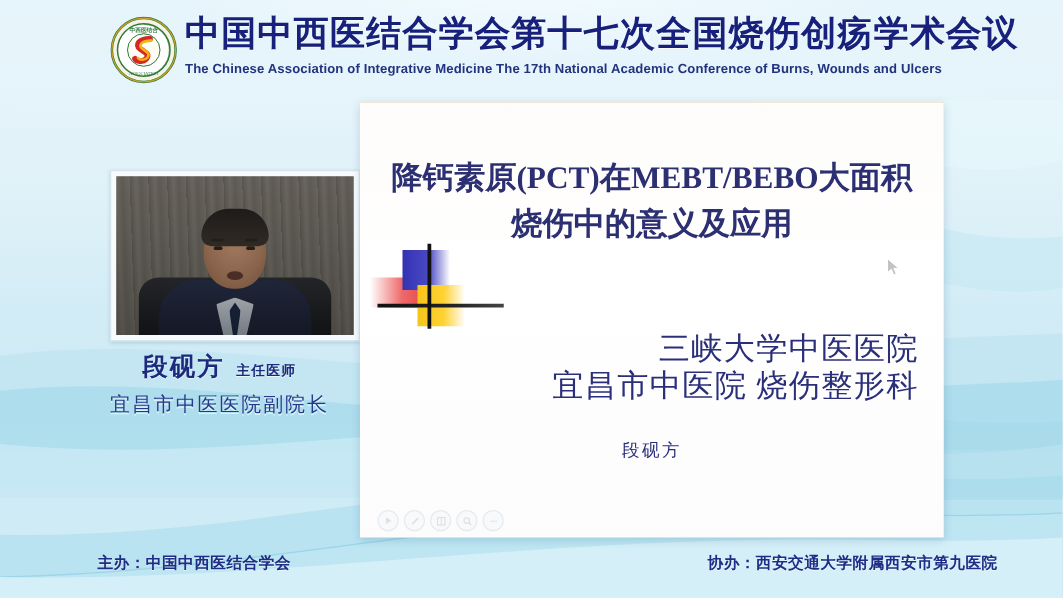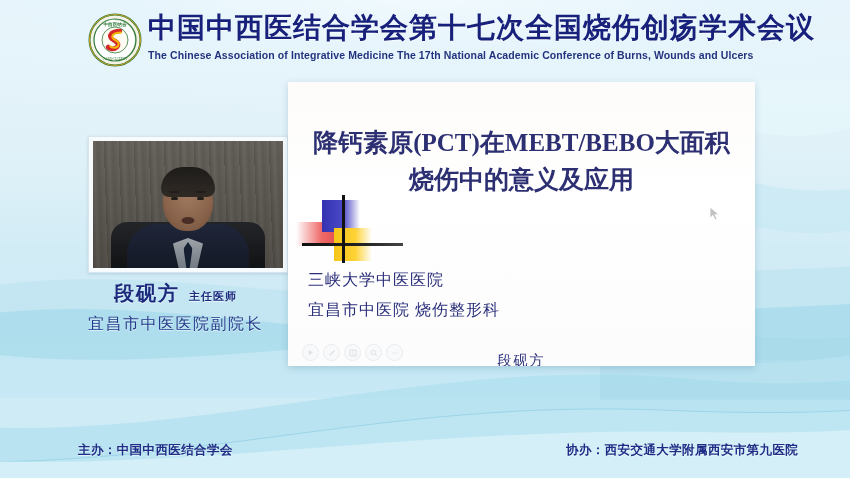--- a/index.html
+++ b/index.html
@@ -111,21 +111,21 @@
     text-align:right;
   }
   .sp-line2{
     margin-top:7px;font-family:"Liberation Serif","DejaVu Serif",serif;
     font-size:16px;color:#243a8a;letter-spacing:1.5px;white-space:nowrap;
     text-shadow:0 1px 0 rgba(255,255,255,.6);
   }
 
   
   .slide-outer{
-    position:absolute;left:288px;top:82px;width:467px;height:284px;
+    position:absolute;left:288px;top:82px;width:467px;height:348px;
     background:#fdba74;
     box-shadow:0 2px 7px rgba(30,80,120,.20);
   }
   .slide{position:absolute;inset:0;background:linear-gradient(180deg,#fdfcfa 0%,#ffffff 40%,#fcfcfd 100%);overflow:hidden;}
 
   .slide-title{
     position:absolute;left:20px;top:42px;width:427px;text-align:center;
     font-family:"Liberation Serif","DejaVu Serif",serif;
     font-weight:bold;color:#2c2f72;font-size:25px;line-height:37px;
   }
@@ -138,23 +138,23 @@
     background:linear-gradient(90deg,#3333b2 0%,#4a48c4 55%,rgba(120,120,220,0) 100%);}
   .deco .red{left:0px;top:27px;width:44px;height:24px;
     background:linear-gradient(270deg,#e24a4a 0%,#ef6a6a 42%,rgba(240,160,160,0) 100%);}
   .deco .yellow{left:38px;top:33px;width:38px;height:33px;
     background:linear-gradient(90deg,#f5c518 0%,#ffd233 55%,rgba(255,225,130,0) 100%);}
   .deco .vline{left:46px;top:0px;width:3px;height:68px;background:#111;}
   .deco .hline{left:6px;top:48px;width:101px;height:3px;
     background:linear-gradient(90deg,#111 0%,#222 60%,#444 100%);}
 
   .slide-org{
-    position:absolute;left:20px;top:183px;width:427px;text-align:left;
-    font-family:"Liberation Serif","DejaVu Serif",serif;
-    font-size:16px;line-height:30px;color:#2b2f7a;letter-spacing:1px;
+    position:absolute;left:20px;top:183px;width:427px;text-align:right;
+    font-family:"Liberation Serif","DejaVu Serif",serif;
+    font-size:25px;line-height:30px;color:#2b2f7a;letter-spacing:1px;
   }
   .slide-author{
     position:absolute;left:20px;top:270px;width:427px;text-align:center;
     font-family:"Liberation Serif","DejaVu Serif",serif;
     font-size:14px;color:#2b2f7a;letter-spacing:2px;
   }
 
   
   .ppt-toolbar{position:absolute;left:14px;bottom:5px;display:flex;gap:4px;opacity:.30;}
   .ppt-toolbar .tb{

